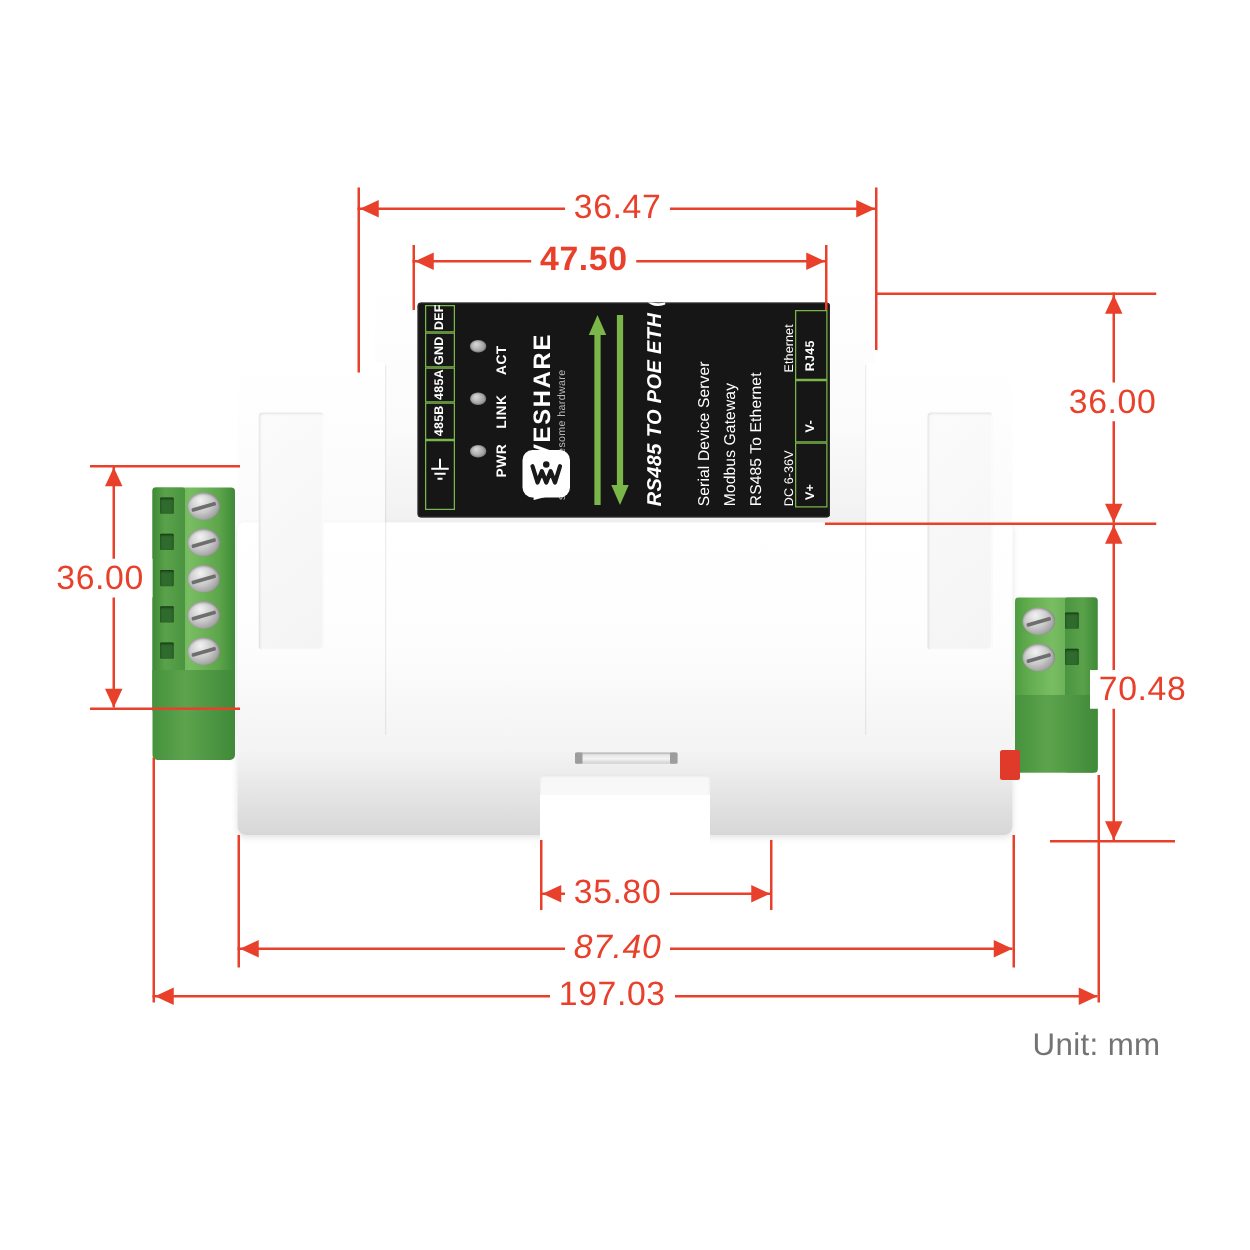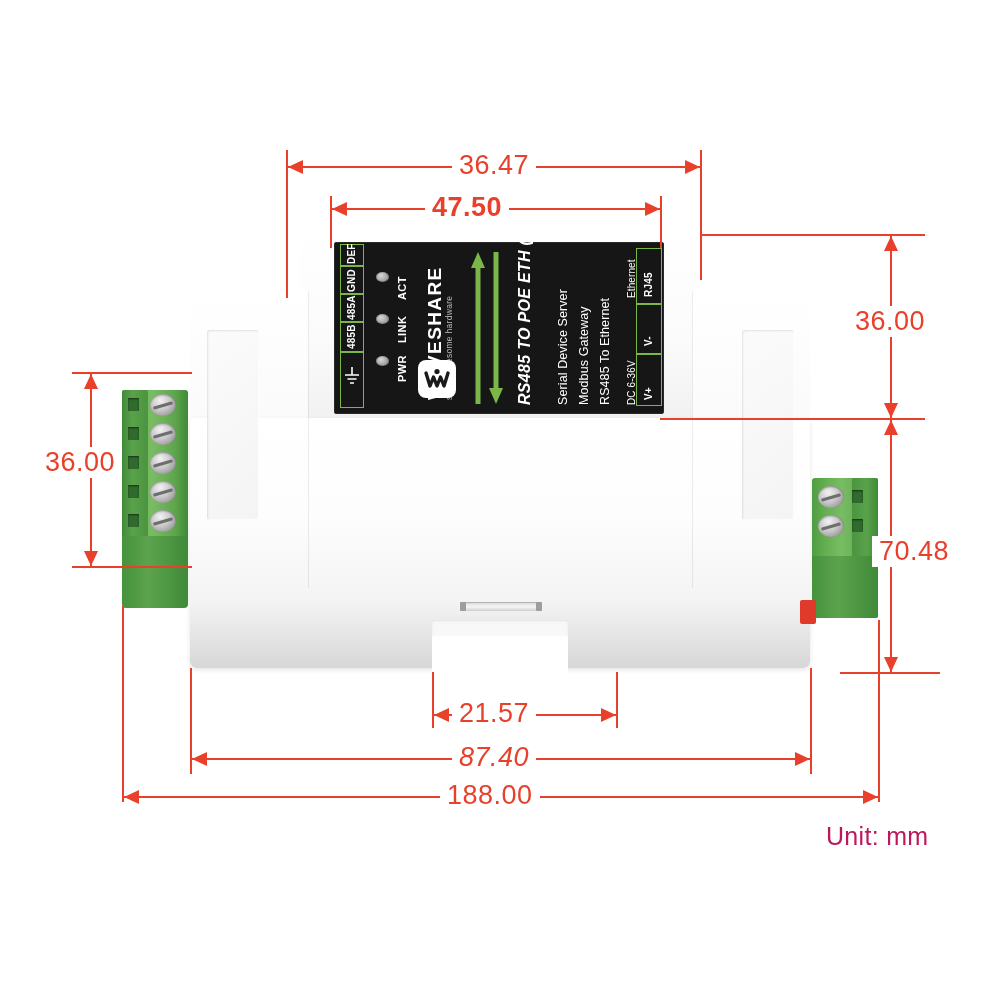--- a/index.html
+++ b/index.html
@@ -263,21 +263,21 @@
     border-right: 7px solid transparent;
     border-bottom: 15px solid #e8402a;
   }
   .arrow-down {
     border-left: 7px solid transparent;
     border-right: 7px solid transparent;
     border-top: 15px solid #e8402a;
   }
   .unit-text {
     position: absolute;
-    color: #be185d;
+    color: #737373;
     font-size: 25px;
     letter-spacing: .3px;
   }
 </style>
 </head>
 <body>
 
 <div id="stage">
 
   <div id="device">
@@ -453,36 +453,36 @@
     <div class="arrow arrow-down" style="left:884px; top:657px;"></div>
     <div class="dim-text" style="left:872px; top:536px;">70.48</div>
   </div>
 
   <div>
     <div class="ext ext-v" style="left:432px; top:672px; height:56px;"></div>
     <div class="ext ext-v" style="left:616px; top:672px; height:56px;"></div>
     <div class="dim-line dim-h" style="left:432px; top:714px; width:184px;"></div>
     <div class="arrow arrow-left" style="left:434px; top:708px;"></div>
     <div class="arrow arrow-right" style="left:601px; top:708px;"></div>
-    <div class="dim-text" style="left:452px; top:698px;">21.57</div>
+    <div class="dim-text" style="left:452px; top:698px;">35.80</div>
   </div>
 
   <div>
     <div class="ext ext-v" style="left:190px; top:668px; height:106px;"></div>
     <div class="ext ext-v" style="left:810px; top:668px; height:106px;"></div>
     <div class="dim-line dim-h" style="left:190px; top:758px; width:620px;"></div>
     <div class="arrow arrow-left" style="left:192px; top:752px;"></div>
     <div class="arrow arrow-right" style="left:795px; top:752px;"></div>
     <div class="dim-text" style="left:452px; top:742px;font-style:italic;">87.40</div>
   </div>
 
   <div>
     <div class="ext ext-v" style="left:122px; top:606px; height:196px;"></div>
     <div class="ext ext-v" style="left:878px; top:620px; height:182px;"></div>
     <div class="dim-line dim-h" style="left:122px; top:796px; width:756px;"></div>
     <div class="arrow arrow-left" style="left:124px; top:790px;"></div>
     <div class="arrow arrow-right" style="left:863px; top:790px;"></div>
-    <div class="dim-text" style="left:440px; top:780px;">188.00</div>
+    <div class="dim-text" style="left:440px; top:780px;">197.03</div>
   </div>
 
   <div class="unit-text" style="left:826px; top:822px;">Unit: mm</div>
 
 </div>
 
 </body></html>

